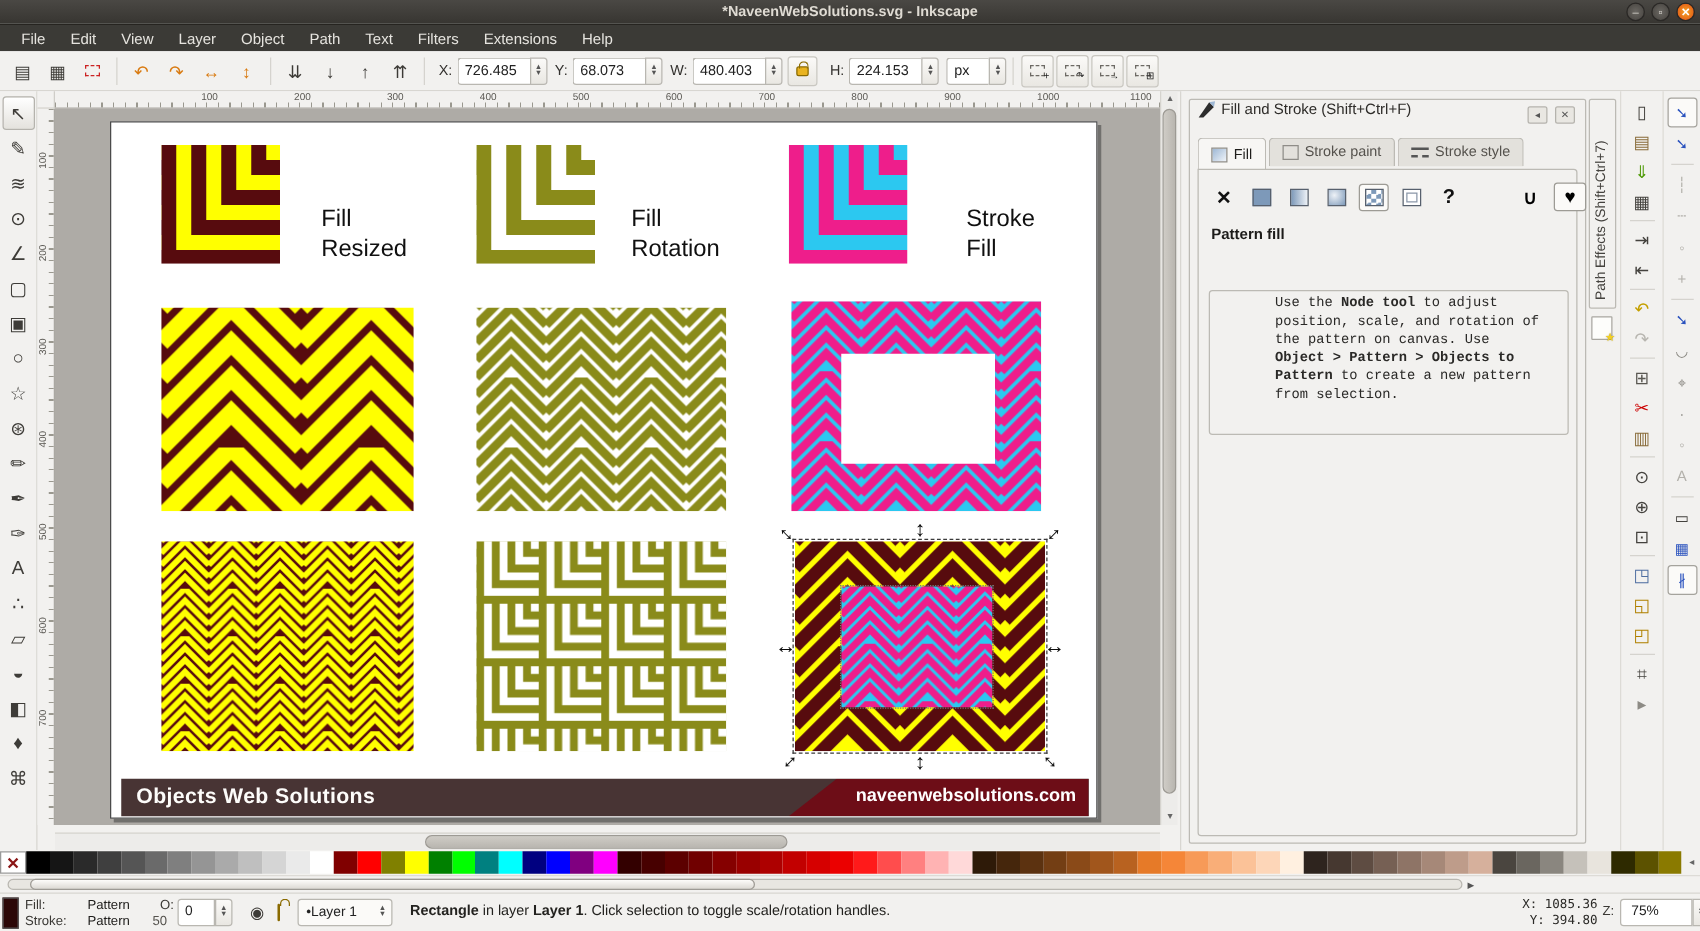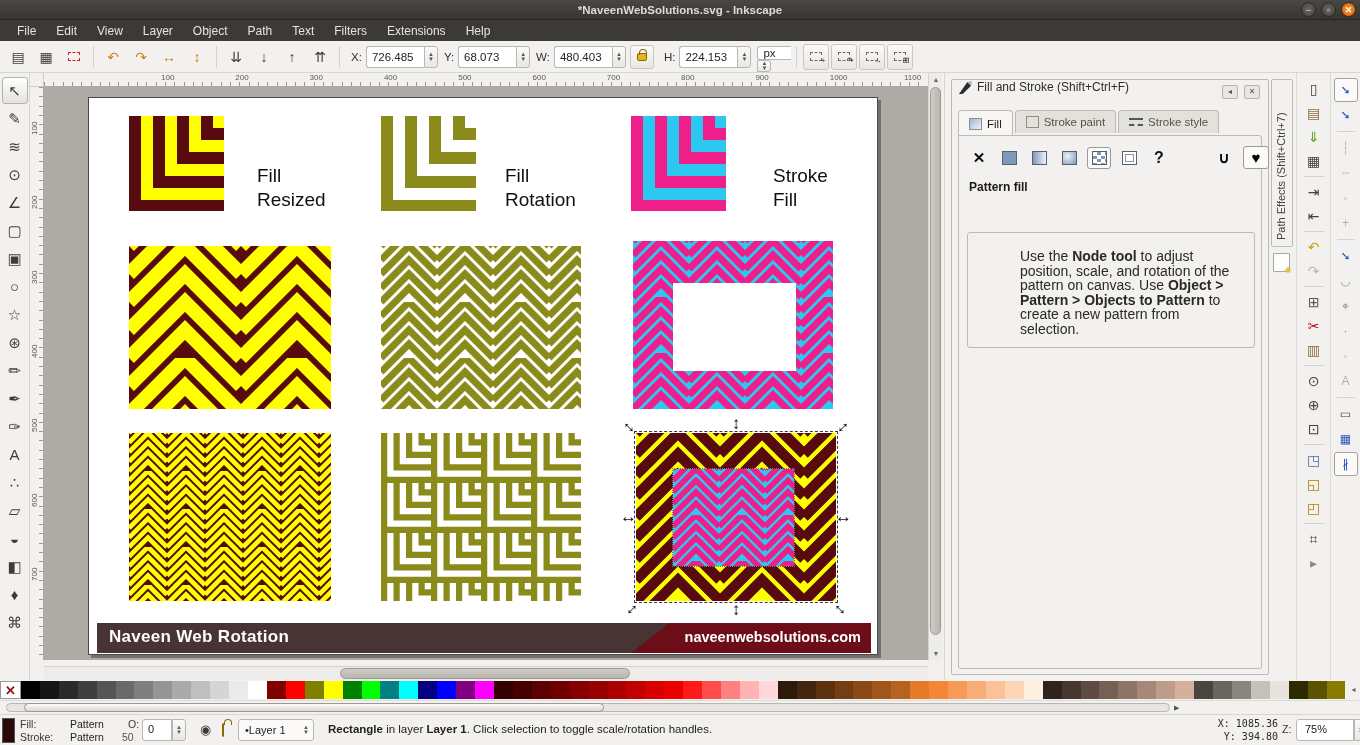--- a/index.html
+++ b/index.html
@@ -132,21 +132,21 @@
   .fm-pattern { background:conic-gradient(#7d99b9 25%, #fff 0 50%, #7d99b9 0 75%, #fff 0); background-size:8px 7px; }
   .fm-swatch { background:#fff; box-shadow:inset 0 0 0 2px #fff, inset 0 0 0 3px #8a97a8; }
   .fm-q { font-size:16px; font-weight:bold; color:#111; }
   .fr-btn { width:26px; height:23px; display:flex; align-items:center; justify-content:center; font-size:15px; font-weight:bold; color:#000; border:1px solid transparent; border-radius:3px; }
   .fr-btn.pressed { border-color:#9d9b95; background:#fbfaf8; }
   #pattern-fill-label { position:absolute; left:10px; top:44px; font-weight:bold; font-size:12px; color:#1c1b19; }
   #pattern-combo { position:absolute; left:8px; top:62px; width:288px; height:24px; background:#fff; border:1px solid #b9b7b1; border-radius:3px; display:flex; align-items:center; }
   #pattern-combo .val { flex:1; padding-left:8px; font-size:12px; color:#222; }
   #pattern-combo .caret { width:16px; font-size:7px; color:#555; text-align:center; line-height:7px; }
   #fs-info { position:absolute; left:8px; top:96px; width:288px; height:116px; border:1px solid #bcbab4; border-radius:3px; }
-  #fs-info .txt { margin:16px 12px 0 52px; width:212px; font-size:14px; line-height:14.5px; color:#2a2927; }
+  #fs-info .txt { margin:3px 12px 0 52px; width:212px; font-size:11px; line-height:14.5px; color:#2a2927;font-family:Liberation Mono, monospace; }
   .bar-row { position:absolute; left:8px; width:288px; height:21px; display:flex; align-items:center; }
   #blur-row { top:272px; }
   #opacity-row { top:299px; }
   .bar { flex:1; height:21px; border:1px solid #b9b7b1; border-radius:3px; display:flex; align-items:center; justify-content:space-between; padding:0 7px; font-size:11.5px; }
   #blur-row .bar { background:#fff; color:#222; }
   #opacity-row .bar { background:#ee7035; color:#31180a; border-color:#c25520; border-radius:10px 3px 3px 10px; }
   .bar-spin { width:13px; height:21px; margin-left:2px; display:flex; flex-direction:column; align-items:center; justify-content:center; font-size:6px; color:#777; line-height:5px; }
 
   #pe-tab { position:absolute; left:326px; top:6px; width:22px; height:168px; border:1px solid #bcbab4; border-radius:2px; background:#f2f1ef; }
   #pe-tab .vtxt { position:absolute; left:3px; top:160px; transform:rotate(-90deg); transform-origin:0 0; white-space:nowrap; font-size:11px; color:#44423e; }
@@ -253,21 +253,21 @@
         <span class="spin">▲<br>▼</span>
       </span>
     <span class="lockbtn">
         <span class="padlock"></span>
       </span>
     <span class="fld-label">H:</span>
     <span class="fld">
         <span class="box">224.153</span>
         <span class="spin">▲<br>▼</span>
       </span>
-    <span class="fld" style="margin-left:6px;flex-direction:column;">
+    <span class="fld" style="margin-left:6px;">
         <span class="box" style="width:34px;">px</span>
         <span class="spin">▲<br>▼</span>
       </span>
     <span class="tb-sep"></span>
     <span id="tb-right" style="display:flex;align-items:center;">
         <span class="tb-btn framed">
           <span class="dashed-sq">
             <span class="mini">+</span>
           </span>
         </span>
@@ -509,21 +509,21 @@
         <span class="handle h-bl">↔</span>
         <span class="handle h-br">↔</span>
         <span class="handle h-t">↕</span>
         <span class="handle h-b">↕</span>
         <span class="handle h-l">↔</span>
         <span class="handle h-r">↔</span>
       </div>
 
       <div id="banner">
         <div class="slant"></div>
-        <span class="brand">Naveen Web Rotation</span>
+        <span class="brand">Objects Web Solutions</span>
         <span class="site">naveenwebsolutions.com</span>
       </div>
     </div>
   </div>
 
   <div id="vscroll">
     <div class="btn">▲</div>
     <div class="thumb"></div>
     <div class="btn" style="position:absolute;bottom:0;">▼</div>
   </div>

